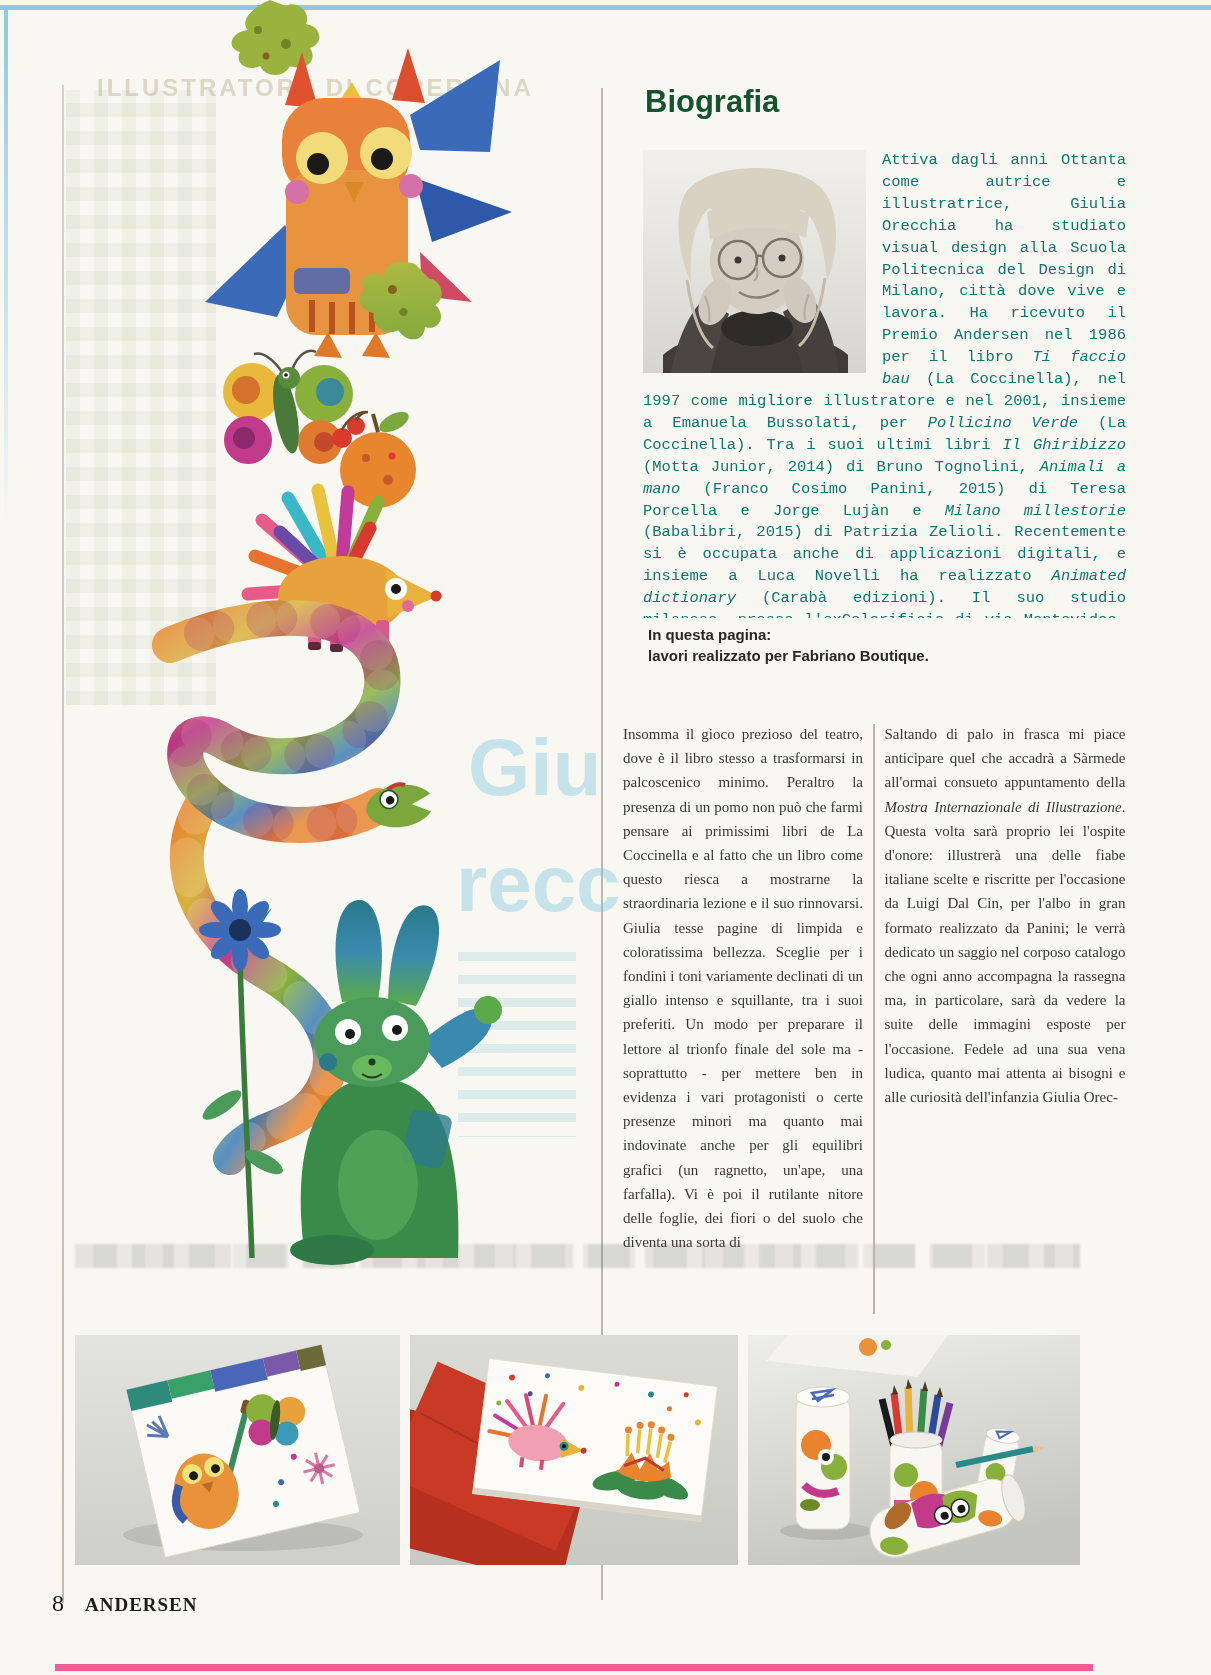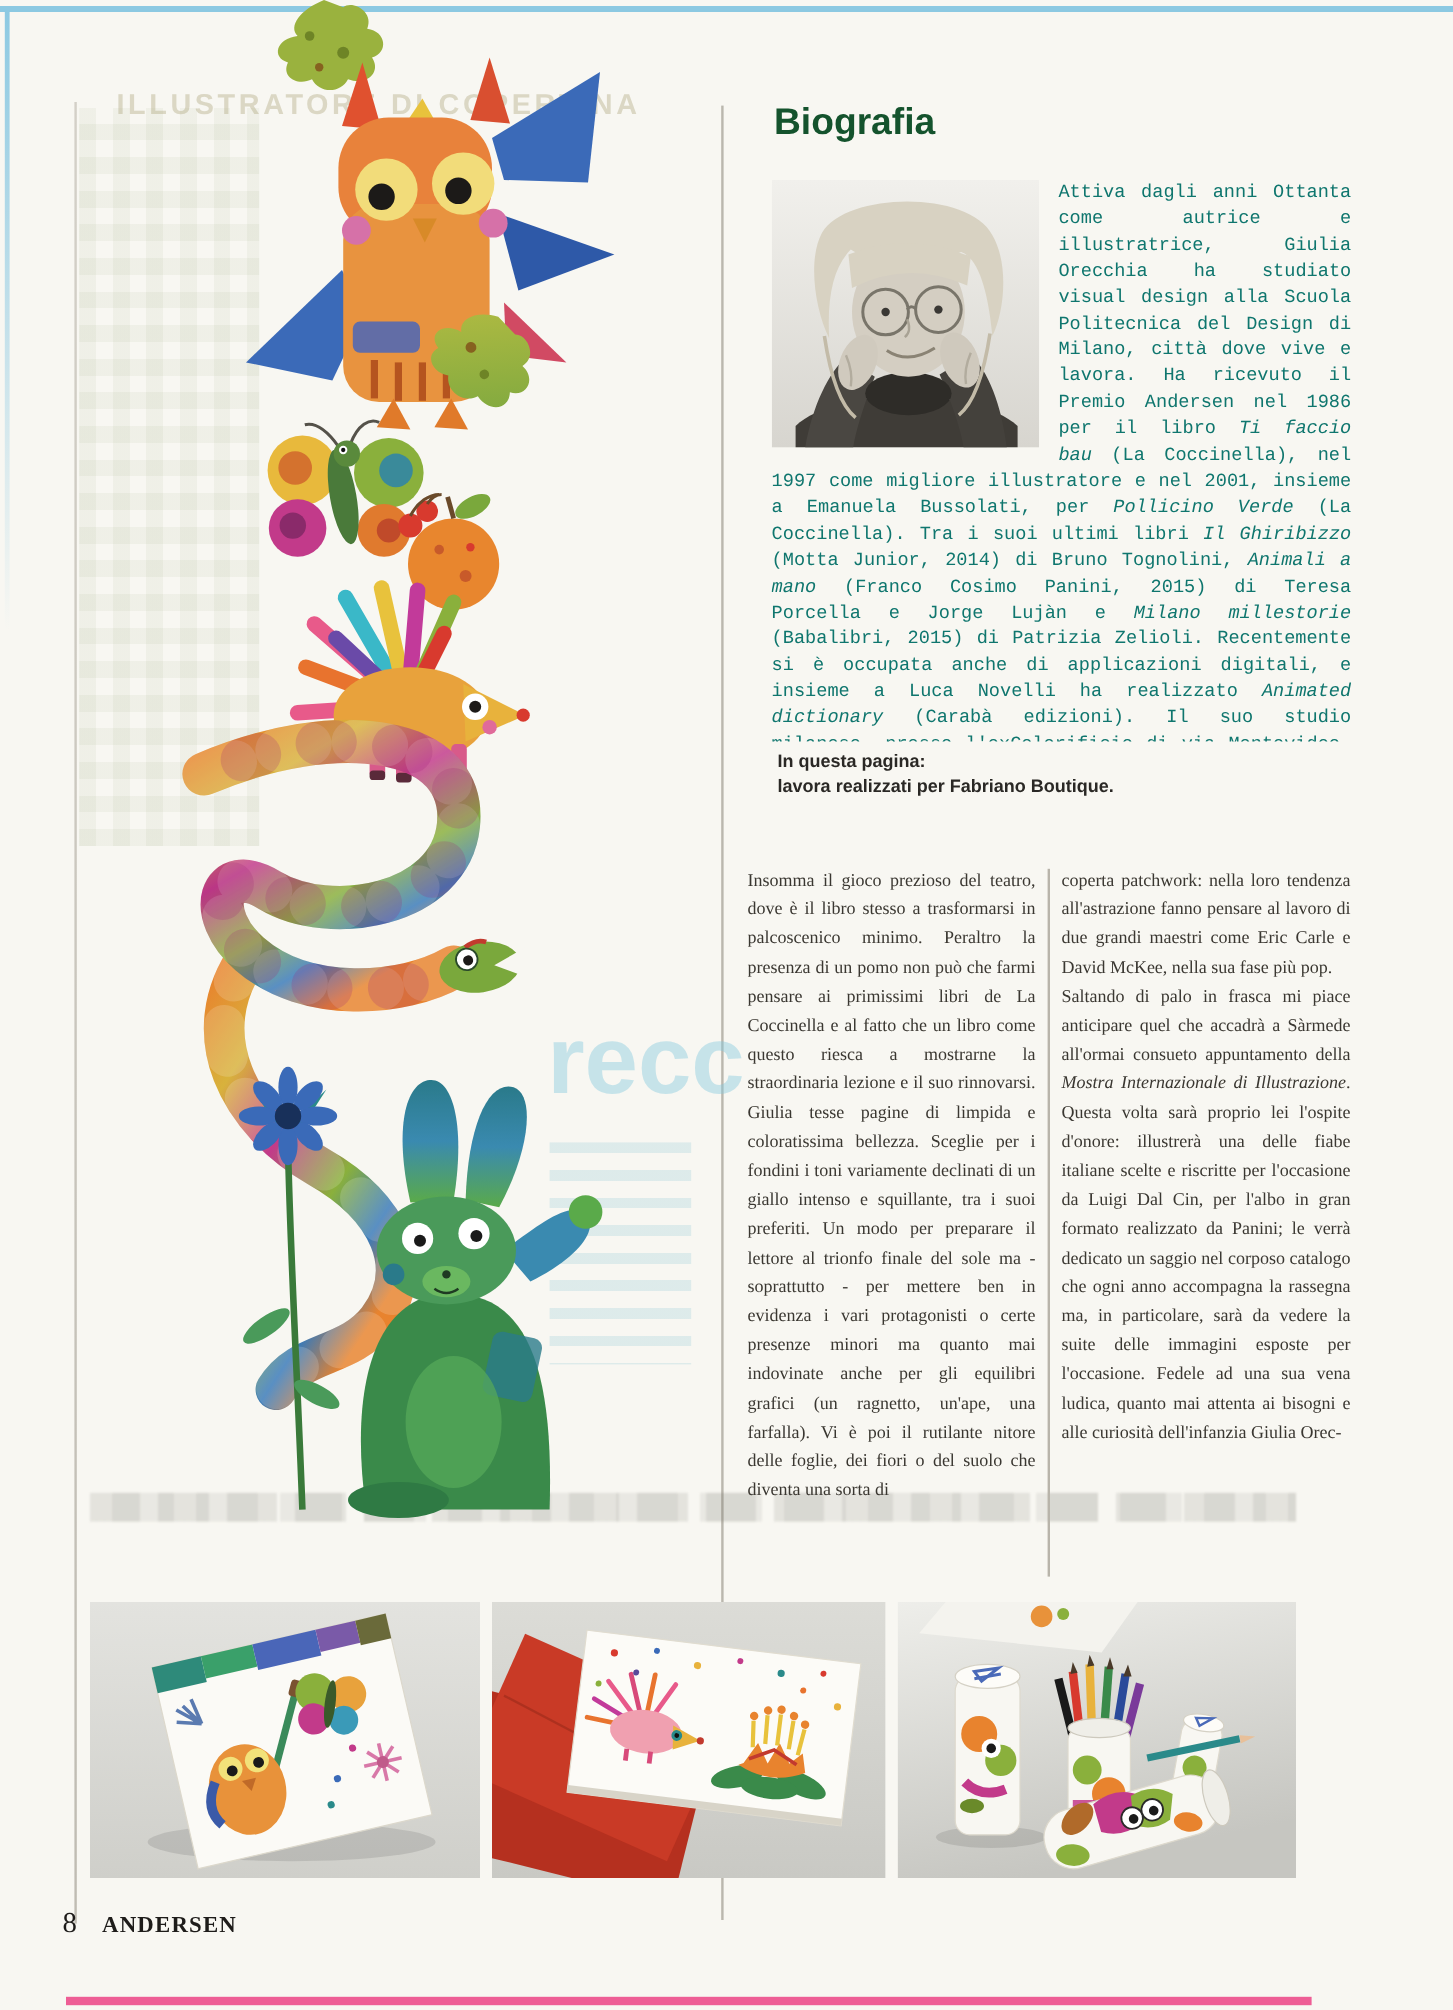--- a/index.html
+++ b/index.html
@@ -60,20 +60,21 @@
 <div class="page">
 
   <div class="edge-top"></div>
   <div class="edge-left"></div>
   <div class="edge-bottom"></div>
   <div class="spine-line"></div>
   <div class="rule-v"></div>
 
   <div class="ghost-maze"></div>
   <div class="ghost-header">ILLUSTRATORE DI COPERTINA</div>
+  <div class="ghost-big g1">Giu</div>
   <div class="ghost-big g2">recc</div>
   <div class="ghost-paras"></div>
   <div class="ghost-photoline"></div>
 
   <svg class="art-column" width="500" height="1300" viewBox="0 0 500 1300">
     <defs>
       <linearGradient id="snakeGrad" x1="0" y1="0" x2="0.6" y2="1">
         <stop offset="0" stop-color="#e8832e"></stop>
           <stop offset="0.22" stop-color="#d8b23c"></stop>
         <stop offset="0.45" stop-color="#c23a8a"></stop>
@@ -281,30 +282,29 @@
       <path d="M113,116 q4,10 -2,15" stroke="#a8a294" stroke-width="2" fill="none"></path>
       <path d="M96,142 Q114,154 136,140" stroke="#8a8374" stroke-width="2.5" fill="none"></path>
       <path d="M44,130 C50,170 60,190 70,198 M182,128 C176,168 166,188 156,196" stroke="#c3bba8" stroke-width="3" fill="none"></path>
     </svg>
     <p class="bio-text"><span>Attiva dagli anni Ottanta come autrice e illustratrice, Giulia Orecchia ha studiato visual design alla Scuola Politecnica del Design di Milano, città dove vive e lavora. Ha ricevuto il Premio Andersen nel 1986 per il libro </span><i>Ti faccio bau</i><span> (La Coccinella), nel 1997 come migliore illustratore e nel 2001, insieme a Emanuela Bussolati, per </span><i>Pollicino Verde</i><span> (La Coccinella). Tra i suoi ultimi libri </span><i>Il Ghiribizzo</i><span> (Motta Junior, 2014) di Bruno Tognolini, </span><i>Animali a mano</i><span> (Franco Cosimo Panini, 2015) di Teresa Porcella e Jorge Lujàn e </span><i>Milano millestorie</i><span> (Babalibri, 2015) di Patrizia Zelioli. Recentemente si è occupata anche di applicazioni digitali, e insieme a Luca Novelli ha realizzato </span><i>Animated dictionary</i><span> (Carabà edizioni). Il suo studio milanese, presso l'exColorificio di via Montevideo, è aperto anche ad attività laboratoriali e momenti di condivisione con altri illustratori.</span></p>
     <div class="website">www.giuliaorecchia.com</div>
   </div>
 
   <div class="caption">
     <div>In questa pagina:</div>
-    <div>lavora realizzati per Fabriano Boutique.</div>
+    <div>lavori realizzato per Fabriano Boutique.</div>
   </div>
 
   <div class="article">
     <div class="col c1">
       <p><span>Insomma il gioco prezioso del teatro, dove è il libro stesso a trasformarsi in palcoscenico minimo. Peraltro la presenza di un pomo non può che farmi pensare ai primissimi libri de La Coccinella e al fatto che un libro come questo riesca a mostrarne la straordinaria lezione e il suo rinnovarsi. Giulia tesse pagine di limpida e coloratissima bellezza. Sceglie per i fondini i toni variamente declinati di un giallo intenso e squillante, tra i suoi preferiti. Un modo per preparare il lettore al trionfo finale del sole ma - soprattutto - per mettere ben in evidenza i vari protagonisti o certe presenze minori ma quanto mai indovinate anche per gli equilibri grafici (un ragnetto, un'ape, una farfalla). Vi è poi il rutilante nitore delle foglie, dei fiori o del suolo che diventa una sorta di</span></p>
     </div>
     <div class="coldiv"></div>
     <div class="col c2">
-      <p><span>coperta patchwork: nella loro tendenza all'astrazione fanno pensare al lavoro di due grandi maestri come Eric Carle e David McKee, nella sua fase più pop.</span></p>
       <p><span>Saltando di palo in frasca mi piace anticipare quel che accadrà a Sàrmede all'ormai consueto appuntamento della </span><i>Mostra Internazionale di Illustrazione</i><span>. Questa volta sarà proprio lei l'ospite d'onore: illustrerà una delle fiabe italiane scelte e riscritte per l'occasione da Luigi Dal Cin, per l'albo in gran formato realizzato da Panini; le verrà dedicato un saggio nel corposo catalogo che ogni anno accompagna la rassegna ma, in particolare, sarà da vedere la suite delle immagini esposte per l'occasione. Fedele ad una sua vena ludica, quanto mai attenta ai bisogni e alle curiosità dell'infanzia Giulia Orec-</span></p>
     </div>
   </div>
 
   <div class="photos">
 
     <svg width="325" height="230" viewBox="0 0 325 230">
       <defs>
           <linearGradient id="p1g" x1="0" y1="0" x2="0" y2="1">
         <stop offset="0" stop-color="#e3e3df"></stop>

